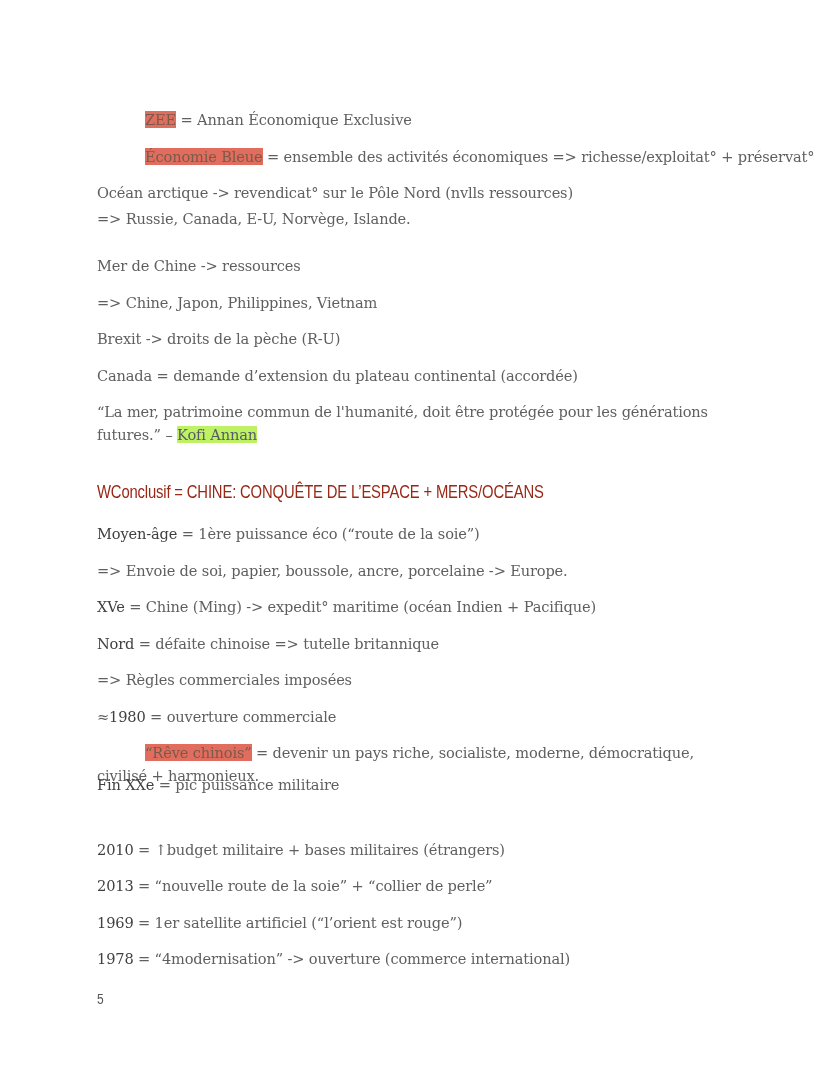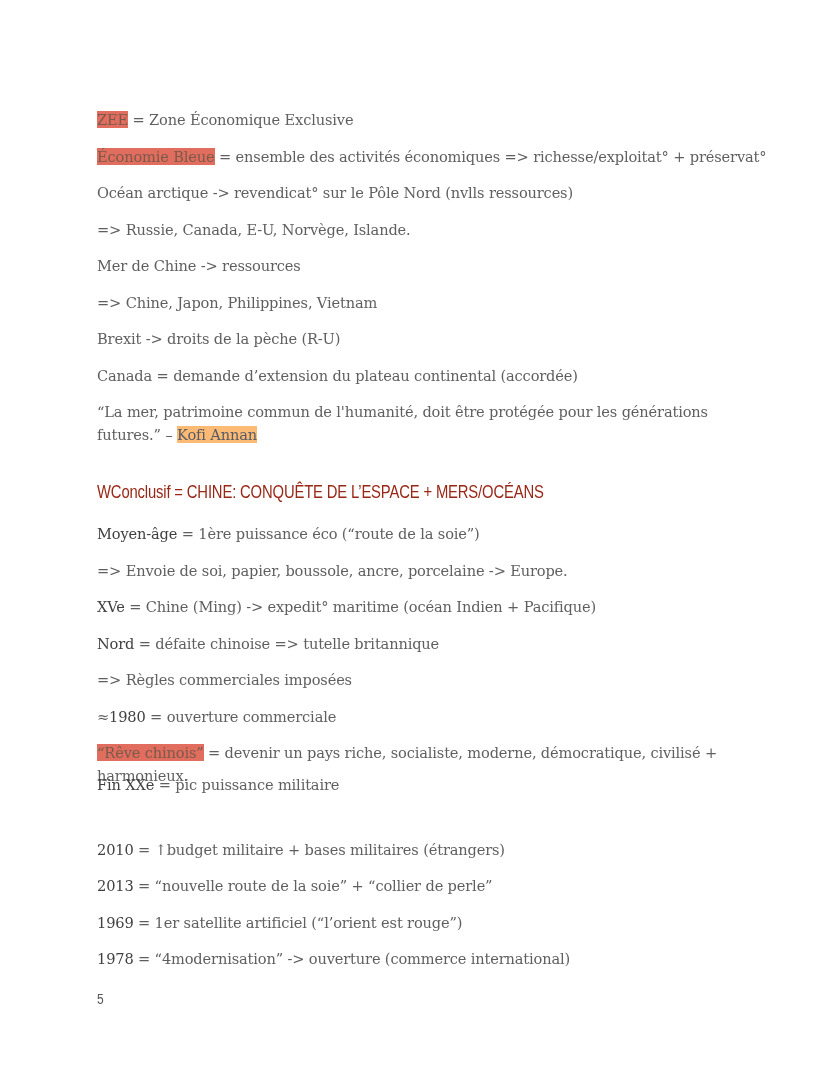--- a/index.html
+++ b/index.html
@@ -29,23 +29,24 @@
       white-space: nowrap;
       letter-spacing: -0.15px;
     }
     .line.wrap {
       white-space: normal;
       width: 630px;
     }
     .hl-red {
       background: #e06d5e;
       color: #7a5a4a;
+      margin-left: 48px;
     }
     .hl-blue {
-      background: #fdba74;
+      background: #bef264;
       color: #555b66;
     }
     .green {
       color: #404040;
     }
     .heading {
       position: absolute;
       left: 0;
       top: 479px;
       font-family: "Liberation Sans", "DejaVu Sans", sans-serif;
@@ -68,29 +69,29 @@
       transform: scaleX(0.8);
       transform-origin: left center;
     }
   </style>
 </head>
 <body>
 
 <div class="page">
 
   <div class="line" style="top:108px">
-    <span class="hl-red">ZEE</span><span> = Zone Économique Exclusive</span>
+    <span class="hl-red">ZEE</span><span> = Annan Économique Exclusive</span>
   </div>
 
   <div class="line" style="top:145px">
     <span class="hl-red">Économie Bleue</span><span> = ensemble des activités économiques =&gt; richesse/exploitat° + préservat°</span>
   </div>
 
   <div class="line" style="top:181px">Océan arctique -&gt; revendicat° sur le Pôle Nord (nvlls ressources)</div>
-  <div class="line" style="top:218px">=&gt; Russie, Canada, E-U, Norvège, Islande.</div>
+  <div class="line" style="top:207px">=&gt; Russie, Canada, E-U, Norvège, Islande.</div>
   <div class="line" style="top:254px">Mer de Chine -&gt; ressources</div>
   <div class="line" style="top:291px">=&gt; Chine, Japon, Philippines, Vietnam</div>
   <div class="line" style="top:327px">Brexit -&gt; droits de la pèche (R-U)</div>
   <div class="line" style="top:364px">Canada = demande d’extension du plateau continental (accordée)</div>
 
   <div class="line wrap" style="top:400px">
     <span>“La mer, patrimoine commun de l'humanité, doit être protégée pour les générations futures.” – </span><span class="hl-blue">Kofi Annan</span>
   </div>
 
   <div class="heading">WConclusif = CHINE: CONQUÊTE DE L’ESPACE + MERS/OCÉANS</div>

